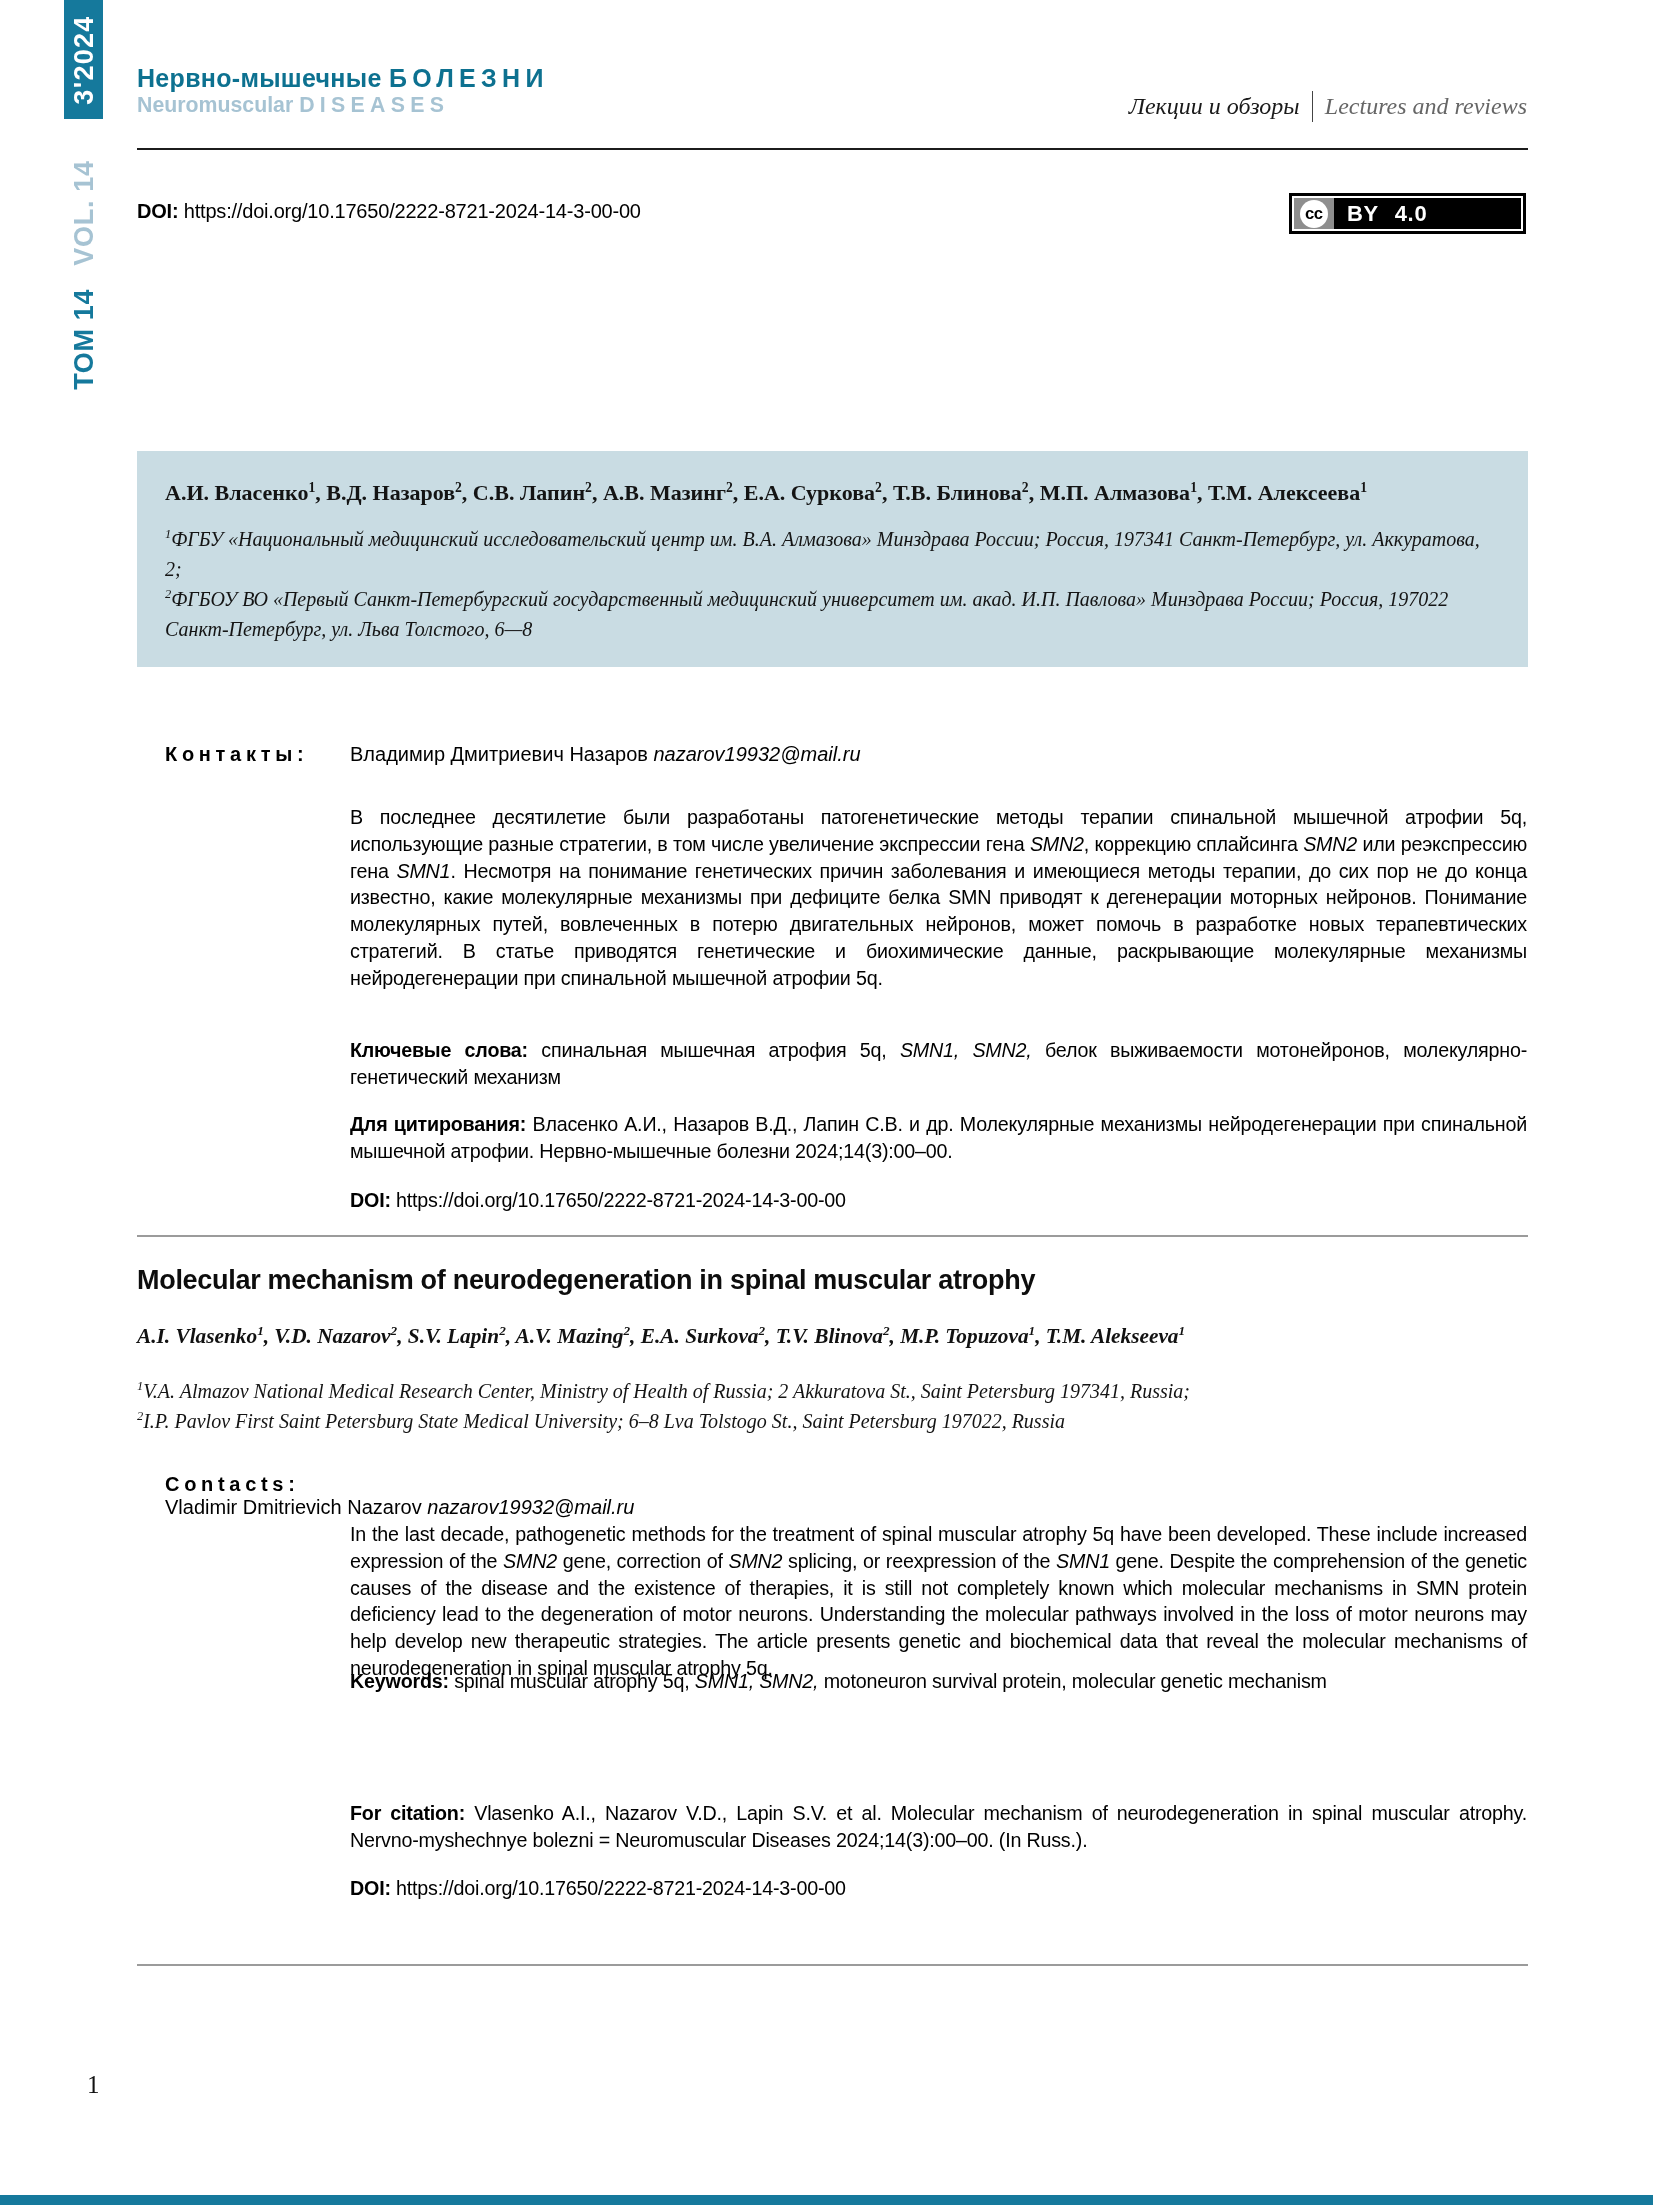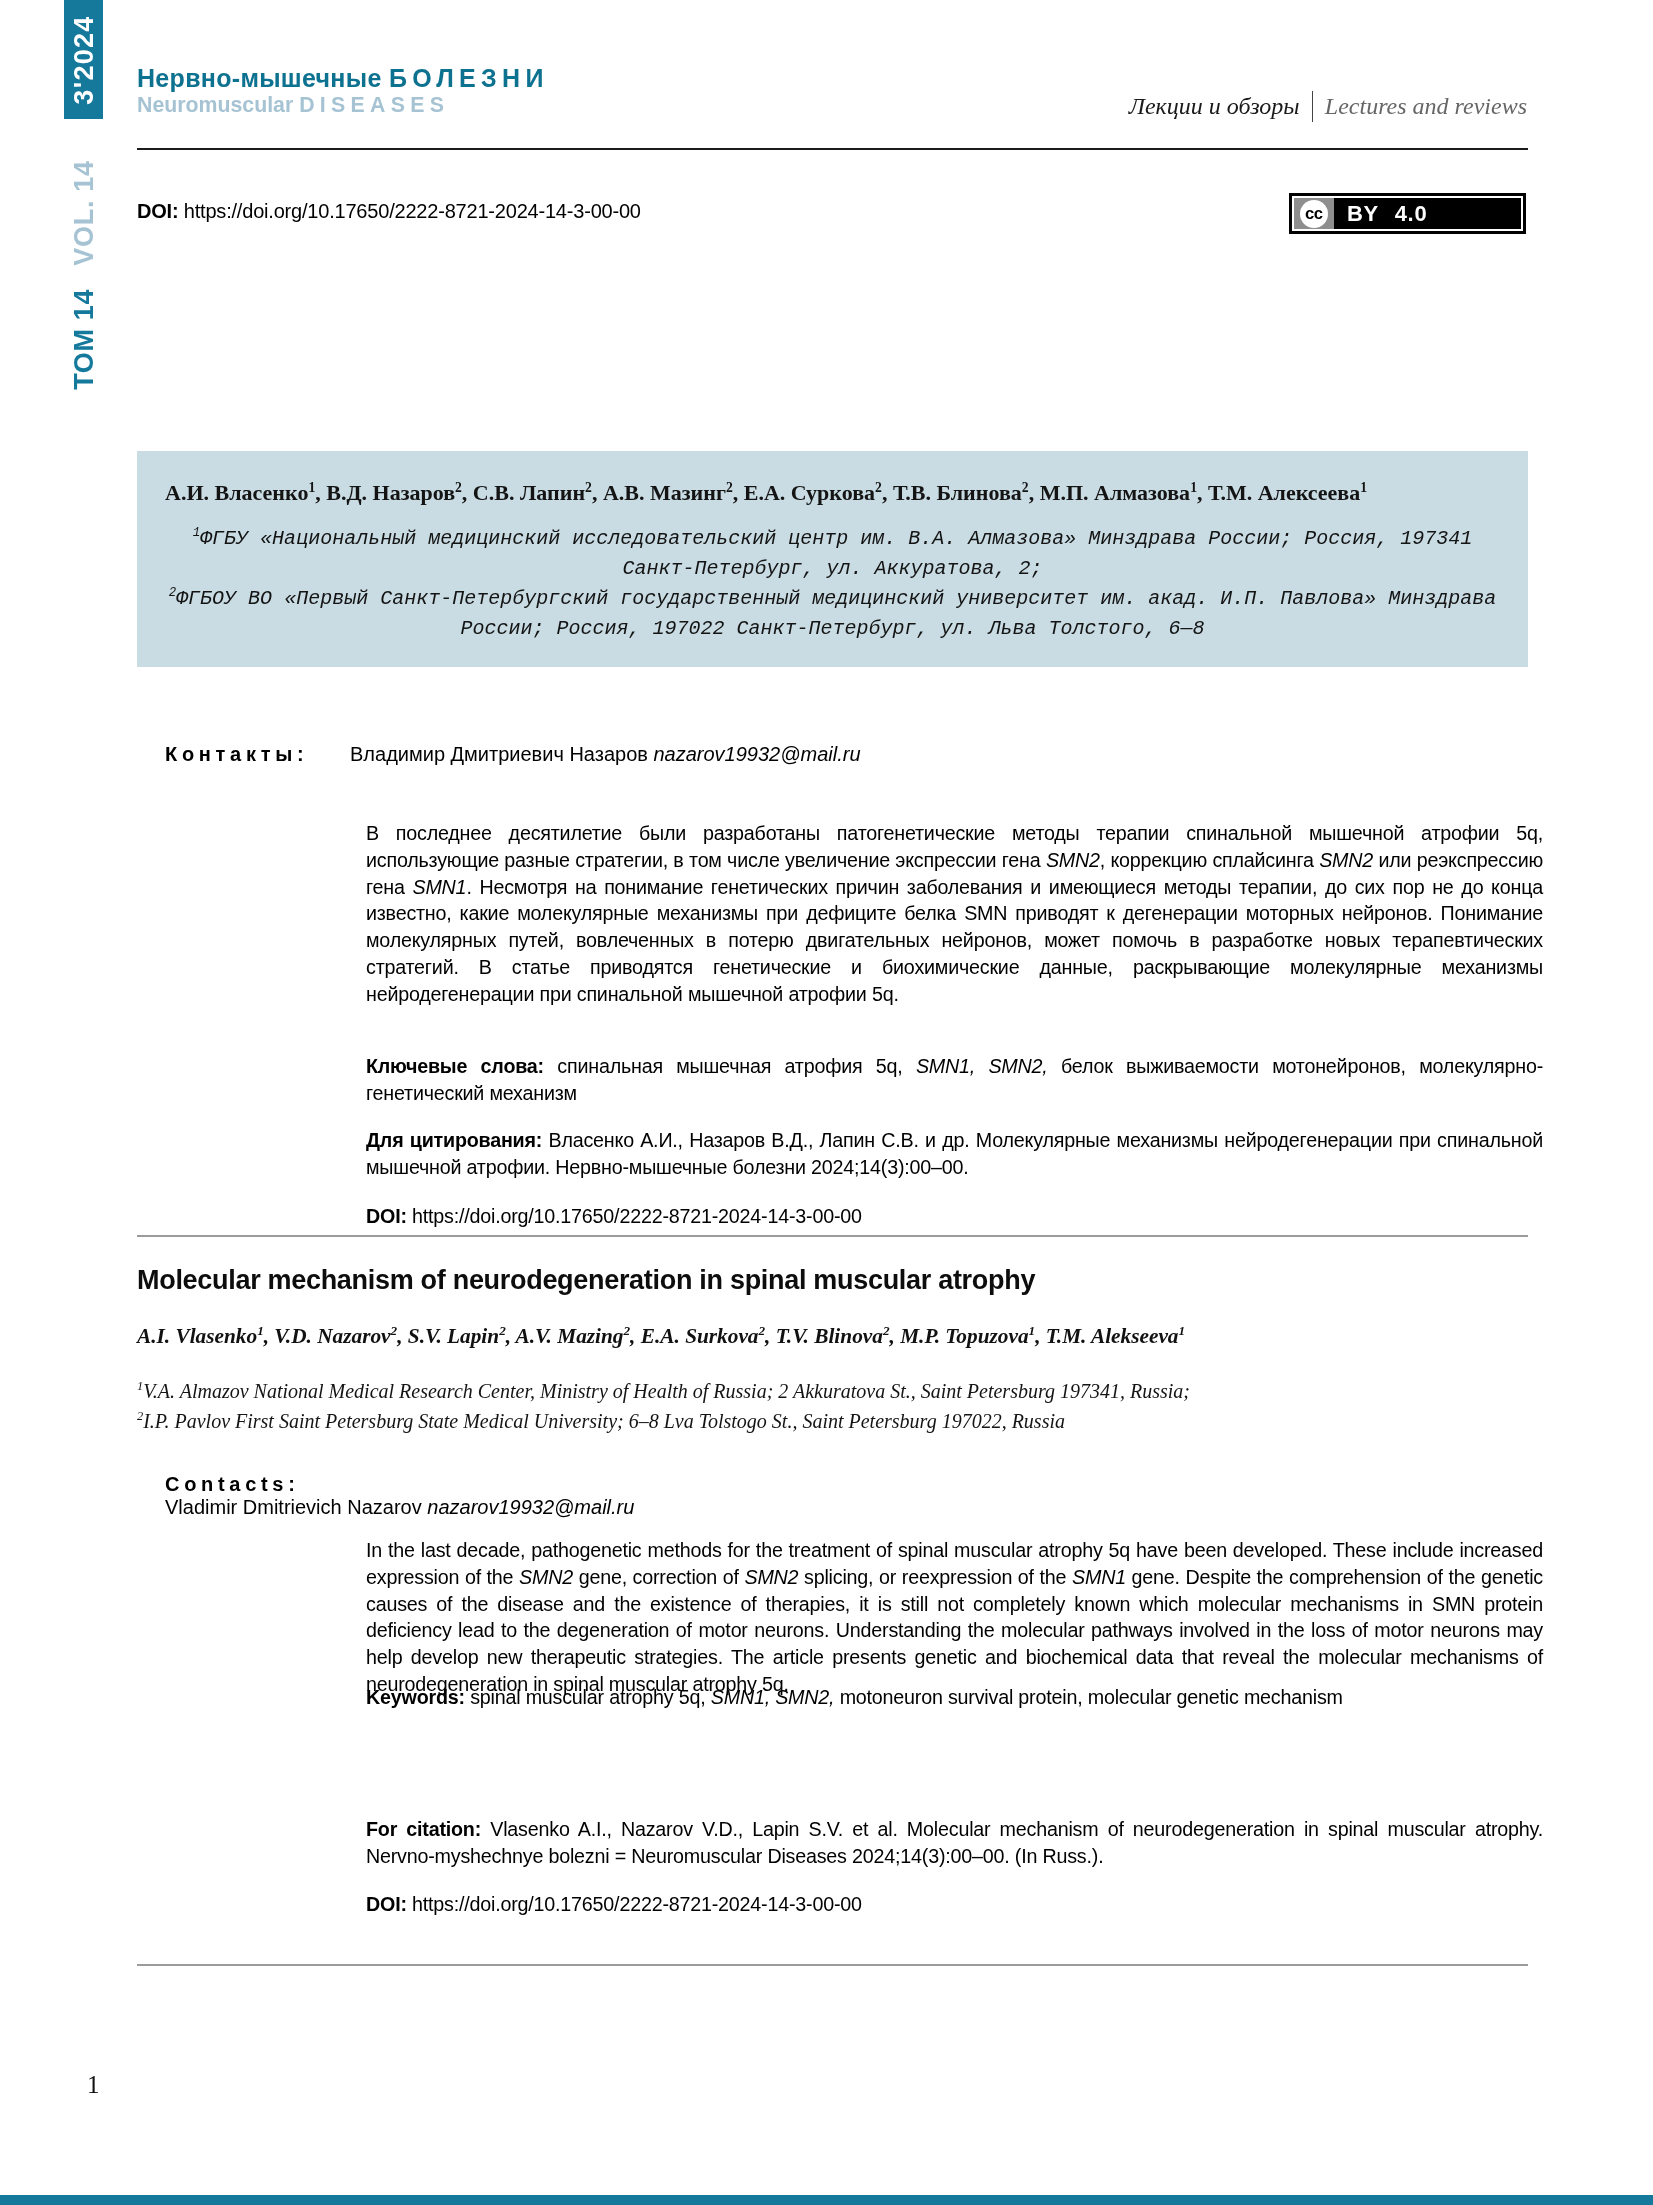--- a/index.html
+++ b/index.html
@@ -51,32 +51,32 @@
   .cc-circle { width:28px; height:28px; border-radius:50%; background:#fff; color:#000; display:flex; align-items:center; justify-content:center; font-weight:bold; font-size:16.7px; letter-spacing:-0.7px; }
   .cc-text { color:#fff; font-weight:bold; font-size:22px; margin-left:13.3px; letter-spacing:0.7px; word-spacing:9.3px; }
 
   
   .title-ru { position:absolute; left:137px; top:276px; margin:0; font-size:40px; font-weight:bold; color:var(--teal,#15799c); line-height:1.18; letter-spacing:-0.3px; }
   .title-en { position:absolute; left:137px; top:1265px; margin:0; font-size:27px; font-weight:bold; color:#0d0d0d; letter-spacing:-0.3px; }
 
   
   .authors-box { position:absolute; left:137px; top:451px; width:1391px; box-sizing:border-box; background:var(--boxbg,#c9dce3); padding:25px 28px 23px; }
   .authors-ru { margin:0; font-family:"Liberation Serif","DejaVu Serif",serif; font-weight:bold; font-size:22px; line-height:1.5; color:#141414; }
-  .affil { margin:14.7px 0 0; font-family:Liberation Mono, monospace; font-style:italic; font-size:20px; line-height:1.5; color:#141414;text-align:center; }
+  .affil { margin:14.7px 0 0; font-family:Liberation Serif, serif; font-style:italic; font-size:20px; line-height:1.5; color:#141414; }
   .affil + .affil { margin-top:0; }
 
   
   .contacts { position:absolute; left:165px; display:flex; font-size:20px; }
   .contacts-ru { top:743px; }
   .contacts-en { top:1473px;flex-direction:column; }
   .contacts-label { font-weight:bold; letter-spacing:4.7px; width:185px; flex:none; }
   .contacts-value em { font-style:italic; }
 
   
-  .body-par { position:absolute; left:350px; width:1177px; margin:16px; font-size:19.7px; line-height:1.36; text-align:justify; letter-spacing:-0.2px; color:#000; }
+  .body-par { position:absolute; left:350px; width:1177px; margin:0; font-size:19.7px; line-height:1.36; text-align:justify; letter-spacing:-0.2px; color:#000; }
   .abstract-ru { top:804px; }
   .keywords-ru { top:1037px; }
   .citation-ru { top:1111px; }
   .doi-ru { top:1187px; }
   .abstract-en { top:1521px; }
   .keywords-en { top:1668px; }
   .citation-en { top:1800px; }
   .doi-en { top:1875px; }
 
   

